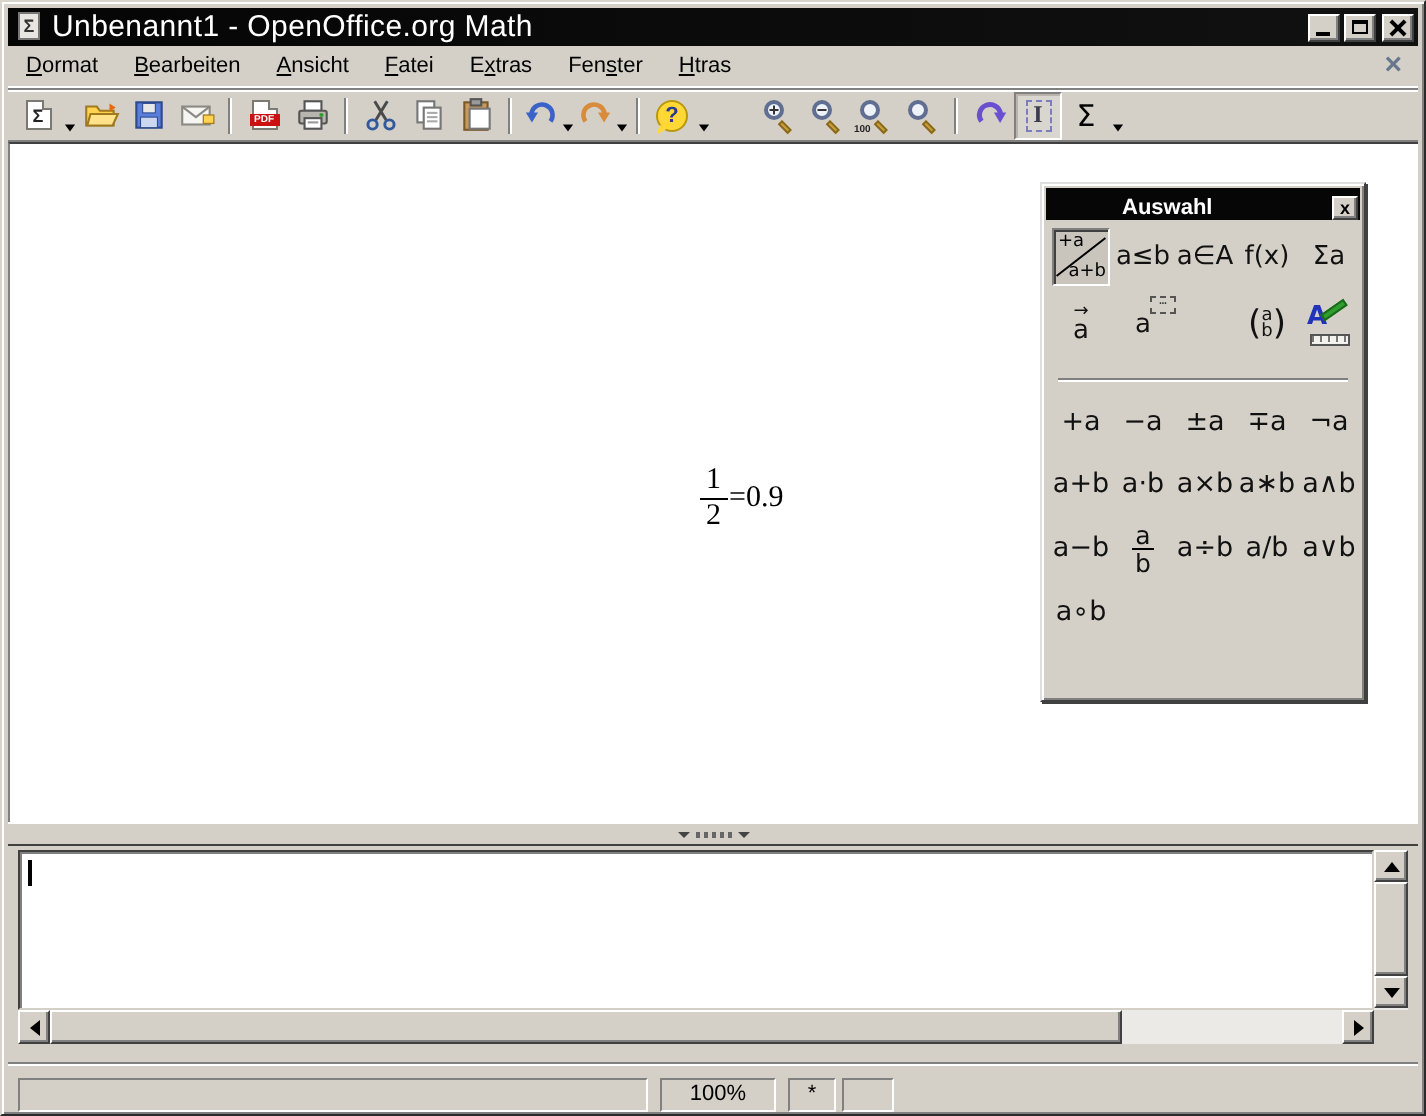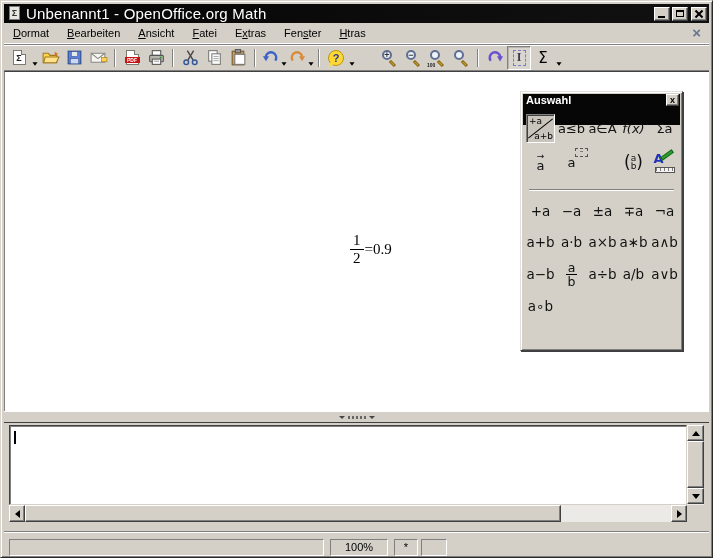--- a/index.html
+++ b/index.html
@@ -119,22 +119,22 @@
   
   .statusbar { position:absolute; left:3px; top:530px; right:3px; height:25px; background:#d4d0c8;
                border-top:1px solid #808080; box-shadow: inset 0 1px 0 #fff; }
   .sfield { position:absolute; top:7px; height:17px; border:1px solid; border-color:#808080 #fff #fff #808080;
             font-size:11px; color:#000; text-align:center; line-height:15px; }
 
   
   .palette { position:absolute; left:519px; top:90px; width:163px; height:260px; background:#d4d0c8;
              border:1px solid; border-color:#dfdfdf #404040 #404040 #dfdfdf;
              box-shadow: inset 1px 1px 0 #fff, inset -1px -1px 0 #808080, 1px 1px 0 #404040; z-index:10; }
-  .pal-title { position:absolute; left:2px; top:2px; right:2px; height:31px; background:#060606;
-               display:flex; align-items:flex-start; }
+  .pal-title { position:absolute; left:2px; top:2px; right:2px; height:16px; background:#060606;
+               display:flex; align-items:flex-end;padding-left:35px; }
   .pal-title-text { color:#fff; font-size:11px; font-weight:bold; padding-left:3px; flex:1; }
   .pal-close { width:13px; height:12px; margin-right:1px; background:#d4d0c8; border:1px solid;
                border-color:#fff #404040 #404040 #fff; box-shadow: inset -1px -1px 0 #808080;
                font-size:9px; font-weight:bold; line-height:10px; text-align:center; color:#000; }
   .pal-row { position:absolute; left:4px; right:2px; height:32px; display:flex; }
   .pal-slot { width:31px; height:32px; display:flex; align-items:center; justify-content:center;
               font-family:"DejaVu Sans", sans-serif; font-size:13px; color:#111; }
   .cat-pressed { width:29px; height:29px; background:#c9c5bd; border:1px solid; border-color:#808080 #fff #fff #808080;
                  box-shadow: inset 1px 1px 0 #404040; position:relative; font-size:9px; color:#000; }
   .cat-pressed .tl { position:absolute; left:2px; top:1px; }
@@ -412,21 +412,21 @@
           <span class="br">a+b</span>
         </span>
       </span>
       <span class="pal-slot">
           <span>a≤b</span>
         </span>
       <span class="pal-slot">
           <span>a∈A</span>
         </span>
       <span class="pal-slot">
-          <span style="font-style:italic">f(x)</span>
+          <span style="">f(x)</span>
         </span>
       <span class="pal-slot">
           <span>Σa</span>
         </span>
     </div>
 
     <div class="pal-row" style="top:54px">
       <span class="pal-slot">
         <span class="vec">
           <span class="arr">→</span>

